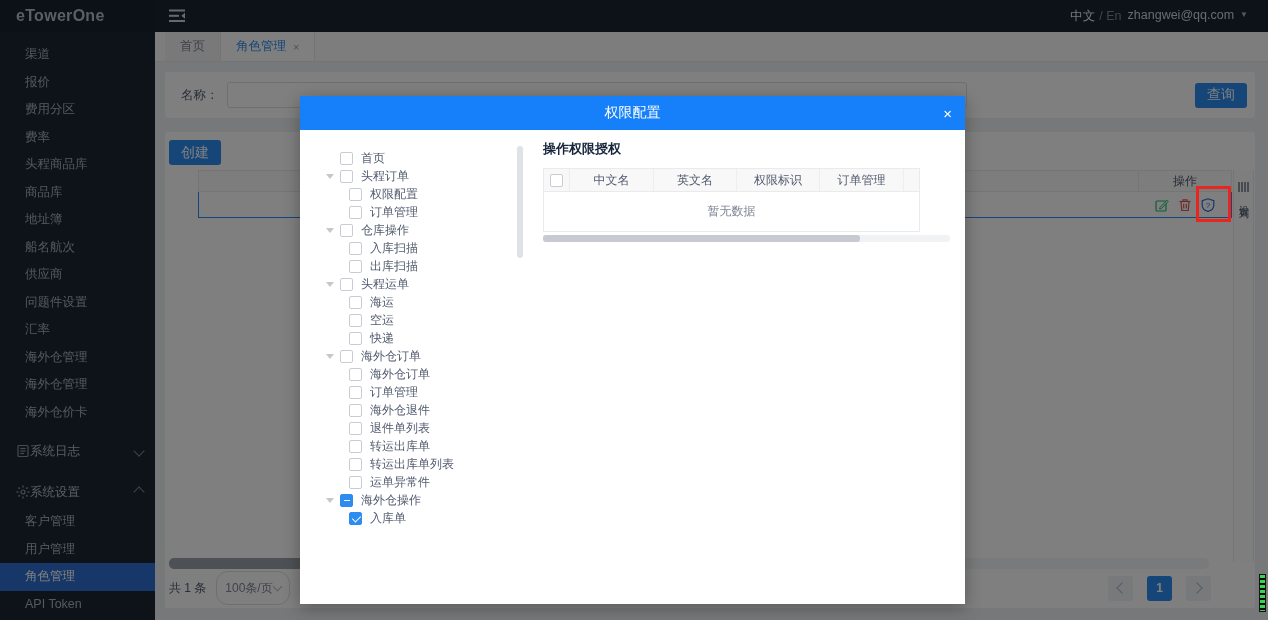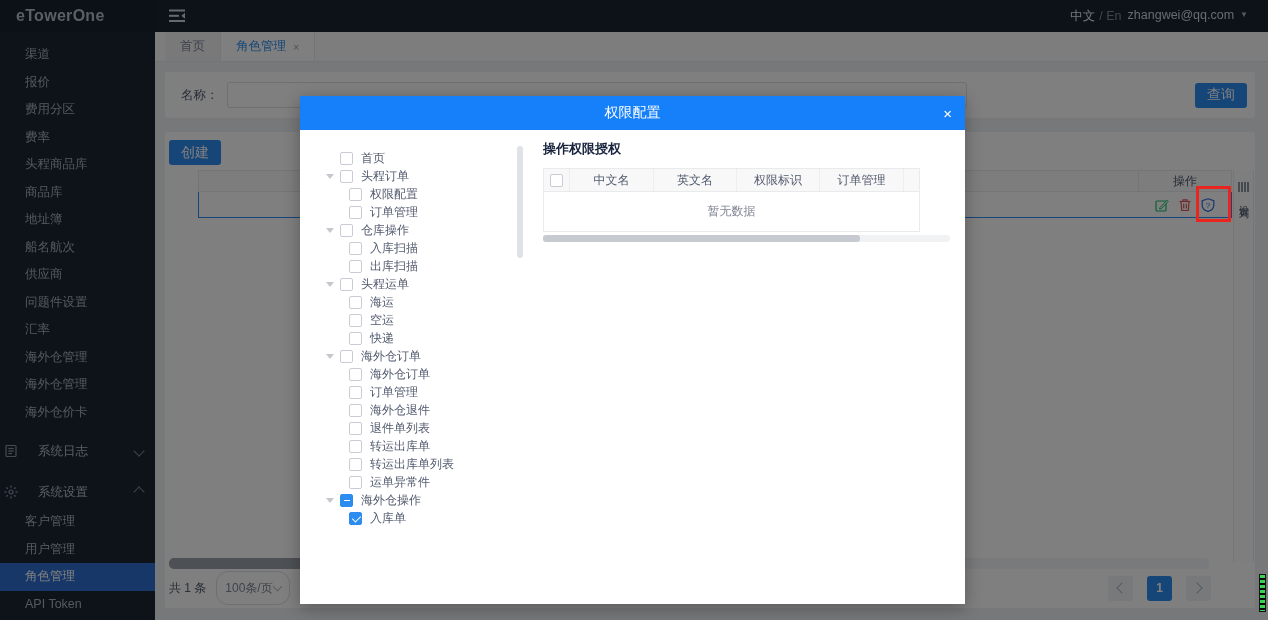--- a/index.html
+++ b/index.html
@@ -5,21 +5,21 @@
   html,body{margin:0;padding:0}
   body{width:1268px;height:620px;font-family:"Liberation Sans","DejaVu Sans",sans-serif;overflow:hidden}
   .app{position:relative;width:1268px;height:620px;background:#eef0f4;overflow:hidden}
 
   
   .sidebar{position:absolute;left:0;top:0;width:155px;height:620px;background:#1c2634;z-index:2}
   .logo{height:32px;display:flex;align-items:center;padding-left:16px;font-size:16px;font-weight:bold;letter-spacing:.3px;color:#b6bfca;background:#18212e}
   .nav{padding-top:9px;font-size:12.5px;color:#a9b1be}
   .nav-item{height:27.5px;display:flex;align-items:center;padding-left:25px;cursor:pointer;white-space:nowrap}
   .nav-item.active{background:#2e6fd0;color:#fff}
-  .nav-group{height:32px;margin-top:9px;display:flex;align-items:center;padding:0 12px 0 4px;gap:20px;color:#b7bfca;cursor:pointer}
+  .nav-group{height:32px;margin-top:9px;display:flex;align-items:center;padding:0 12px 0 16px;gap:0;color:#b7bfca;cursor:pointer}
   .gicon{width:14px;height:14px;flex:none}
   .chev{width:7px;height:7px;border-right:1.5px solid #7c8594;border-bottom:1.5px solid #7c8594;transform:rotate(45deg);margin-left:auto}
   .chev.up{transform:rotate(-135deg)}
 
   
   .topbar{position:absolute;left:155px;top:0;width:1113px;height:32px;background:#1a2432;display:flex;align-items:center;padding:0 20px 0 14px;box-sizing:border-box;color:#c6cdd6;font-size:12.5px;z-index:1}
   .top-right{margin-left:auto;display:flex;align-items:flex-start;gap:6px}
   .lang-zh{color:#e7ebf0}
   .lang-en{color:#7f8896;margin-left:4px}
   .user{display:flex;align-items:center;gap:6px;color:#cfd6df}

